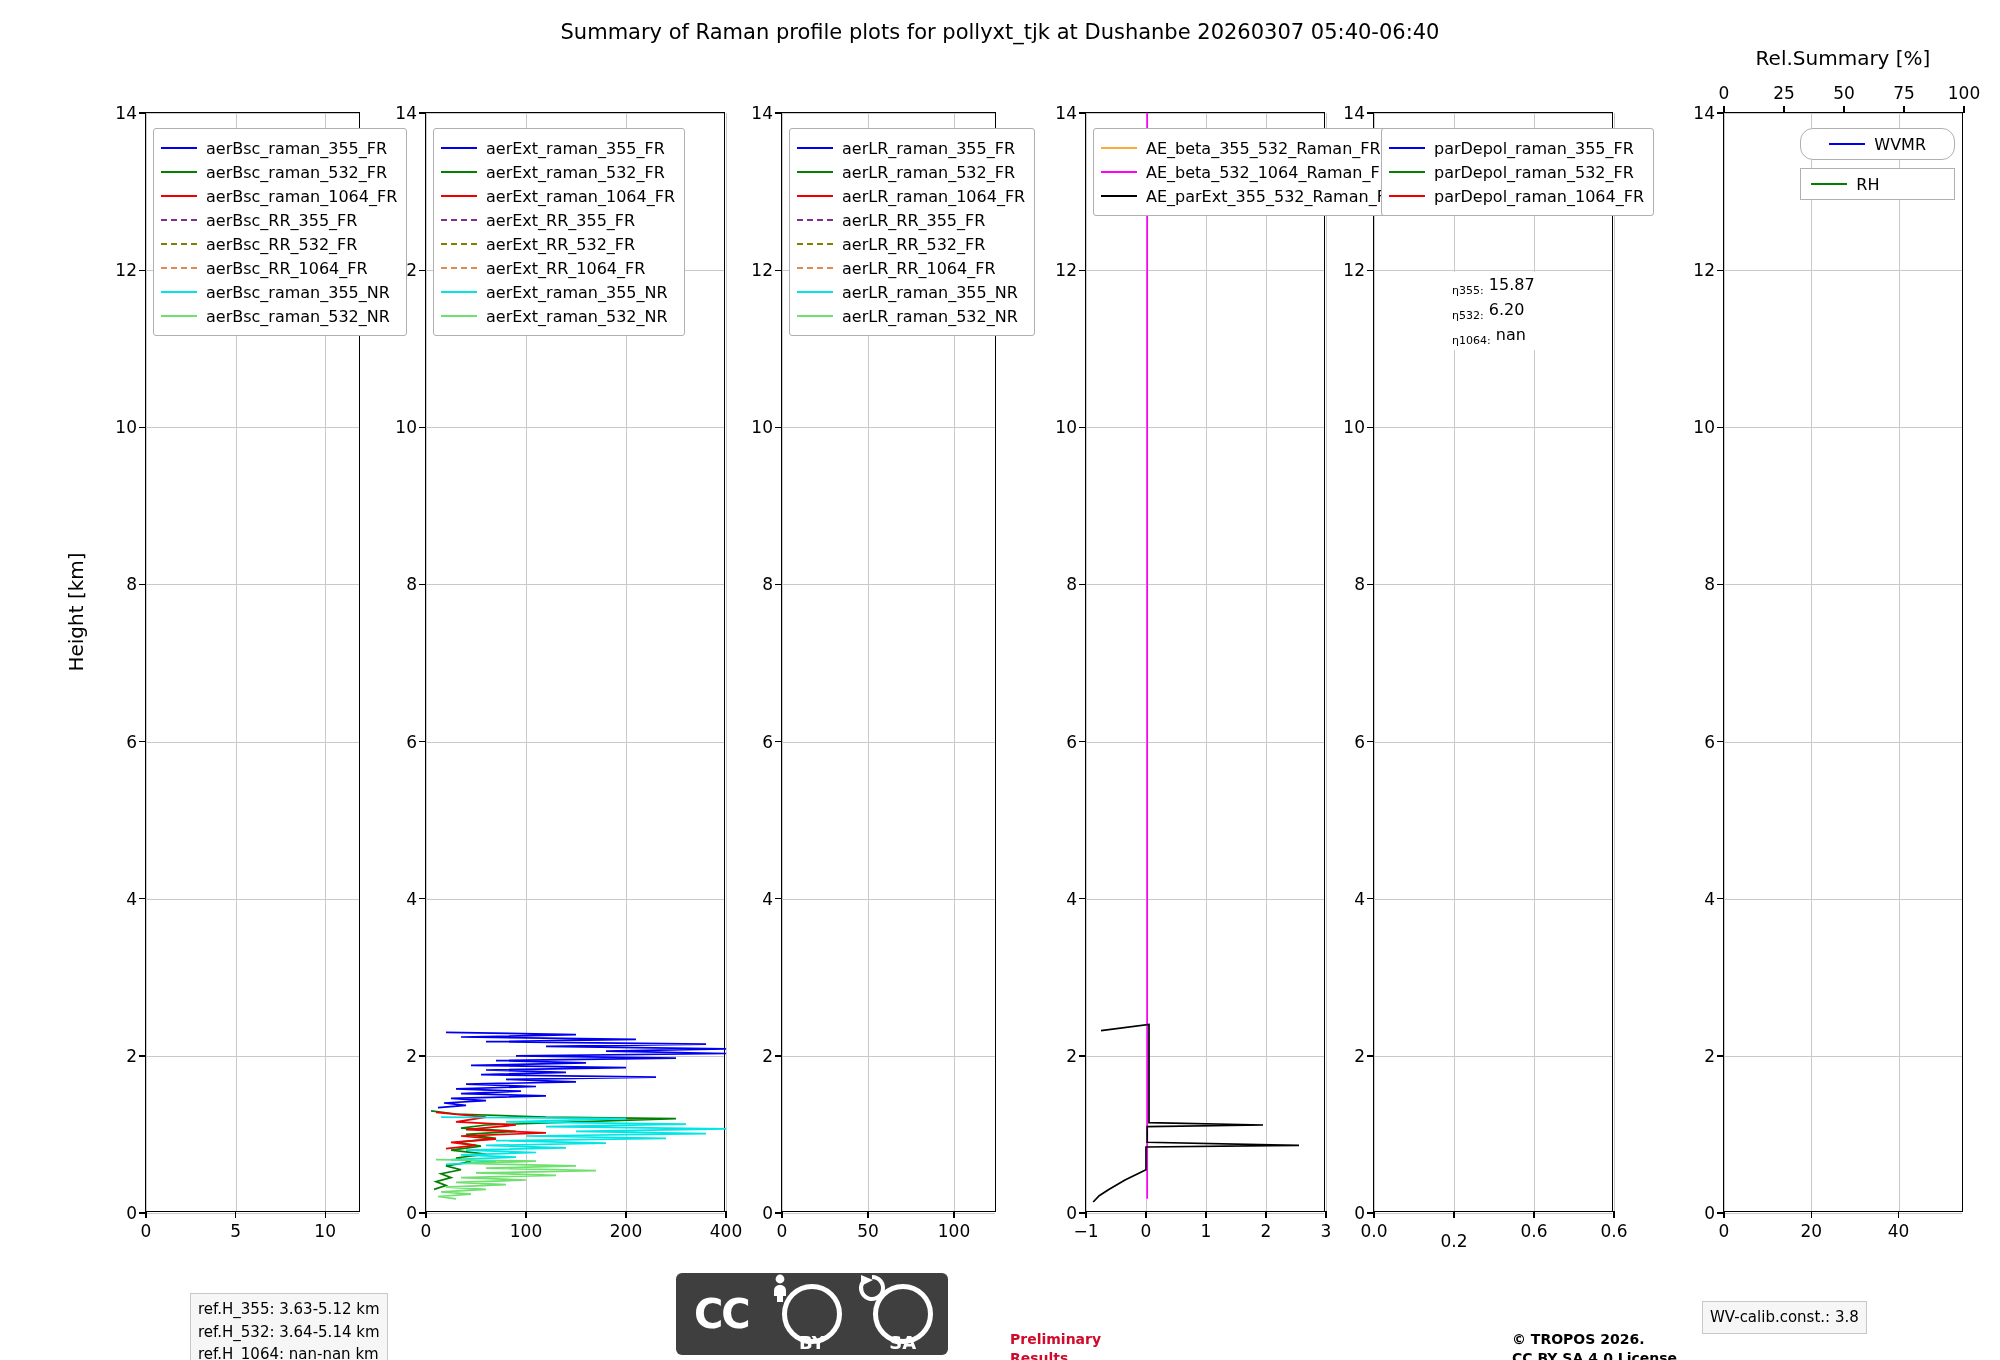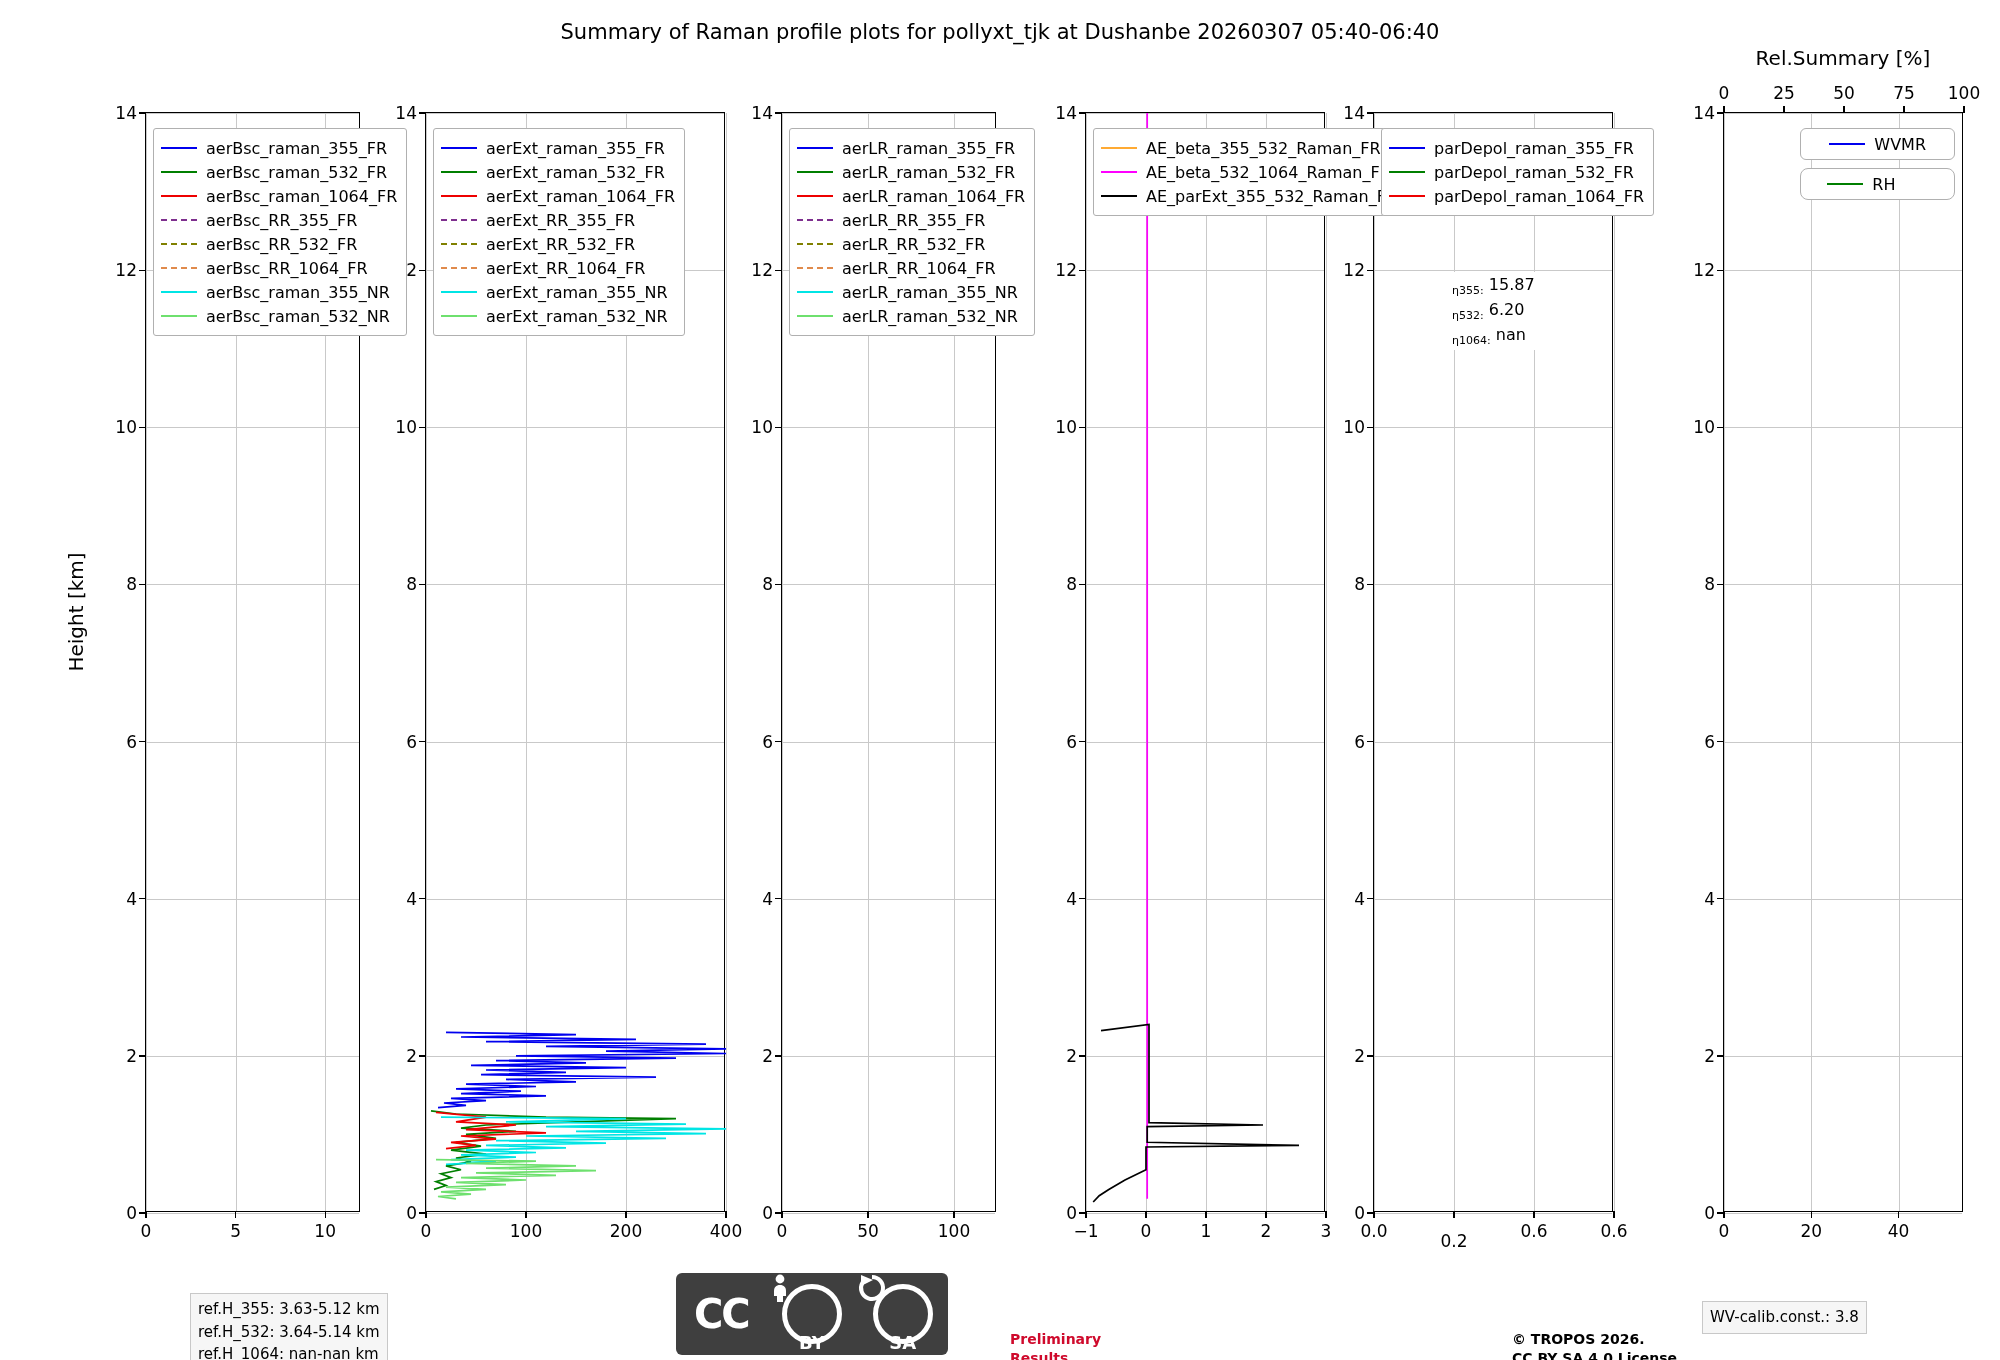--- a/index.html
+++ b/index.html
@@ -424,25 +424,25 @@
         <div class="xtopmark" style="left: 59.4px;"></div>
         <div class="xtop" style="left: 60px;">25</div>
         <div class="xtopmark" style="left: 119.4px;"></div>
         <div class="xtop" style="left: 120px;">50</div>
         <div class="xtopmark" style="left: 179.4px;"></div>
         <div class="xtop" style="left: 180px;">75</div>
         <div class="xtopmark" style="left: 239.4px;"></div>
         <div class="xtop" style="left: 240px;">100</div>
       </div>
       <div class="legend" style="left: auto; right: 8px; background: transparent; border: none; padding: 0px;">
-        <div class="row" style="background: rgb(255, 255, 255); border: 1px solid rgb(176, 176, 176); border-radius: 6px; padding: 3px 28px; margin-bottom: 8px;">
+        <div class="row" style="background: rgb(255, 255, 255); border: 1px solid rgb(176, 176, 176); border-radius: 13px; padding: 3px 28px; margin-bottom: 8px;">
           <span class="swatch" style="border-top-style: solid; border-top-color: rgb(0, 0, 238);"></span>
           <span>WVMR</span>
         </div>
-        <div class="row" style="background: rgb(255, 255, 255); border: 1px solid rgb(176, 176, 176); border-radius: 8px; padding: 3px 26px; margin-bottom: 8px;">
+        <div class="row" style="background: rgb(255, 255, 255); border: 1px solid rgb(176, 176, 176); border-radius: 0; padding: 3px 10px; margin-bottom: 8px;">
           <span class="swatch" style="border-top-style: solid; border-top-color: rgb(0, 127, 0);"></span>
           <span>RH</span>
         </div>
       </div>
     </div>
   </div>
 
 <div class="annot" id="eta-box" style="left:1448px;top:272px;">
   <div><span class="sub">η355:</span> <span>15.87</span></div>
   <div><span class="sub">η532:</span> <span>6.20</span></div>

